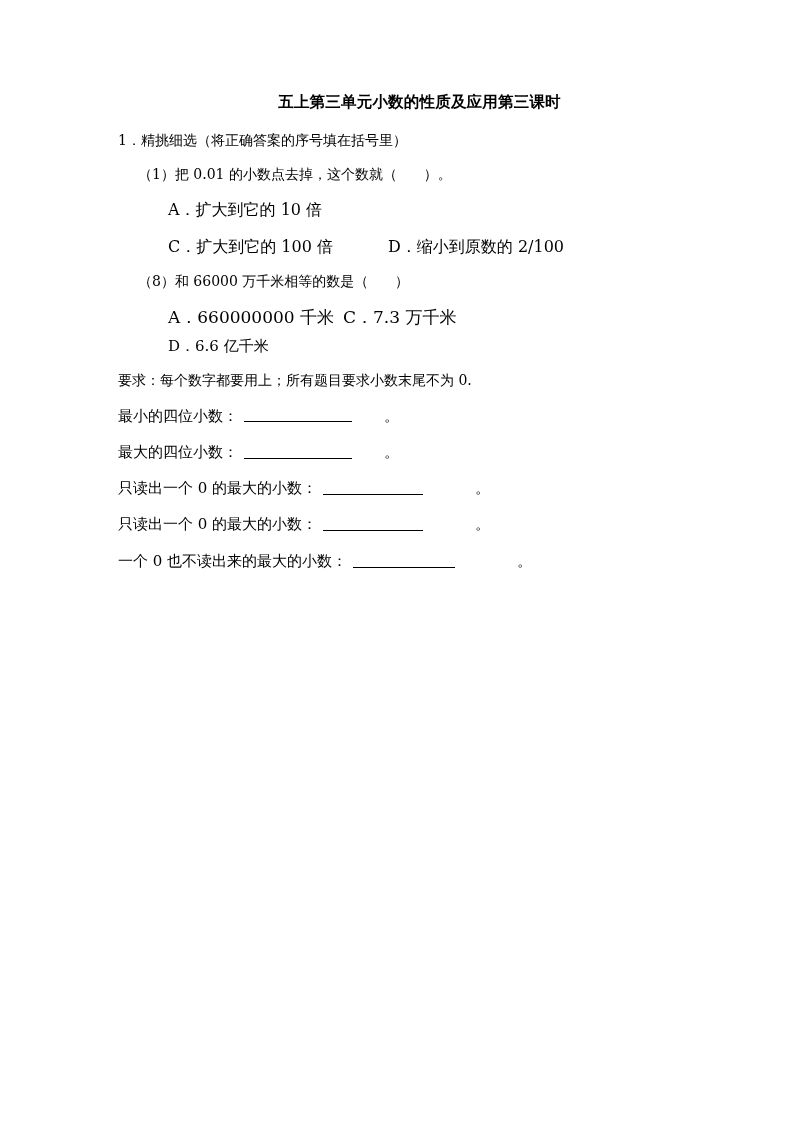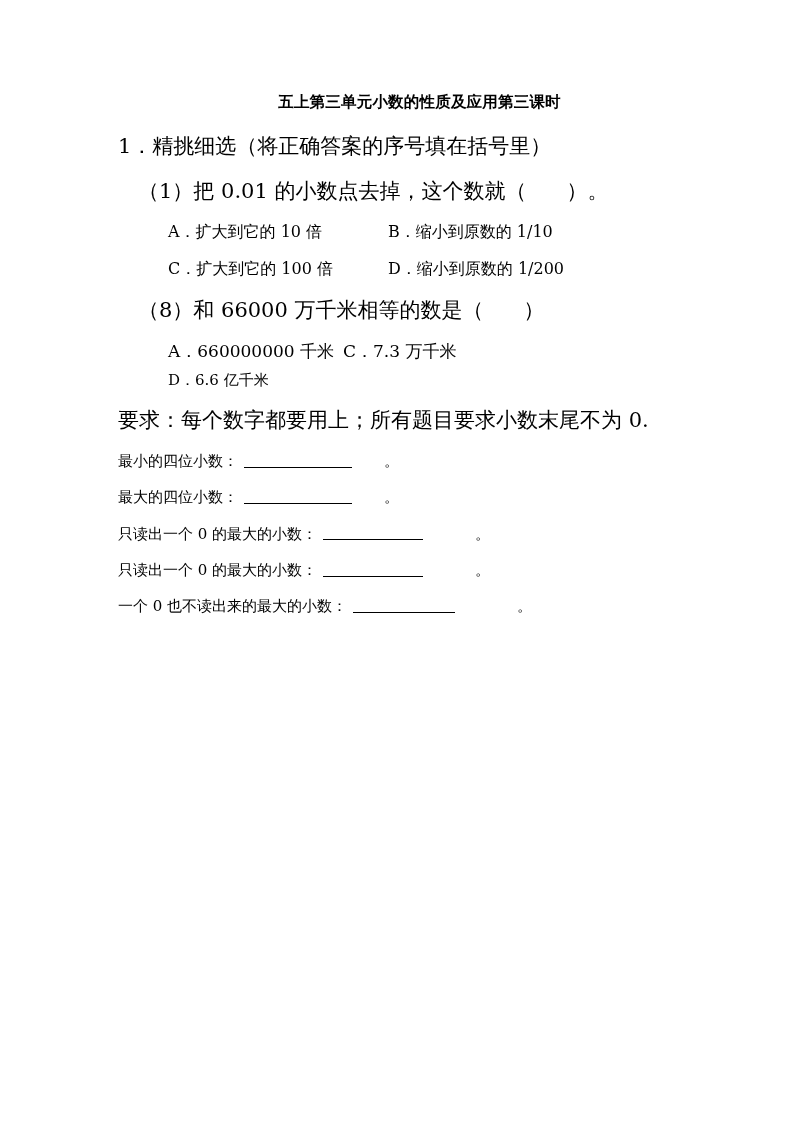--- a/index.html
+++ b/index.html
@@ -26,21 +26,21 @@
   }
   .doc-title {
     text-align: center;
     font-size: 15.5px;
     font-weight: bold;
     letter-spacing: 0.2px;
     margin: 0 0 16px 0;
     line-height: 1.5;
   }
   .q-line {
-    font-size: 21px;
+    font-size: 14px;
     line-height: 1.62;
     margin: 0 0 11px 0;
     white-space: pre-wrap;
   }
   .indent1 {
     padding-left: 0px;
   }
   .indent2 {
     padding-left: 20px;
   }
@@ -103,26 +103,25 @@
 <div class="page">
 
   <div class="doc-title">五上第三单元小数的性质及应用第三课时</div>
 
   <div class="q-line indent1">1．精挑细选（将正确答案的序号填在括号里）</div>
 
   <div class="q-line indent2">（1）把 0.01 的小数点去掉，这个数就（      ）。</div>
 
   <div class="opt-row">
     <span class="opt-a">A．扩大到它的 10 倍</span>
-    <span class="opt-b">B．缩小到原数的 1/10</span>
   </div>
 
   <div class="opt-row">
     <span class="opt-a">C．扩大到它的 100 倍</span>
-    <span class="opt-b">D．缩小到原数的 1/200</span>
+    <span class="opt-b">D．缩小到原数的 2/100</span>
   </div>
 
   <div class="q-line indent2">（8）和 66000 万千米相等的数是（      ）</div>
 
   <div class="opt-row-3">
     <span class="opt-3a">A．660000000 千米</span>
     <span class="opt-3c">C．7.3 万千米</span>
   </div>
 
   <div class="opt-last">D．6.6 亿千米</div>

